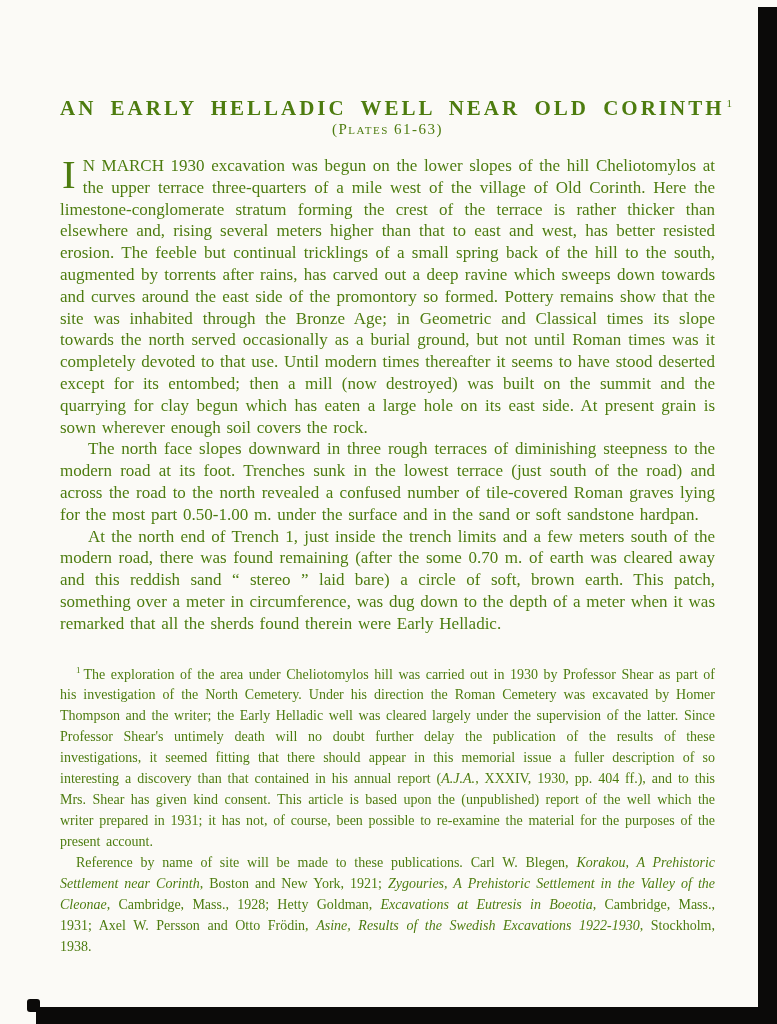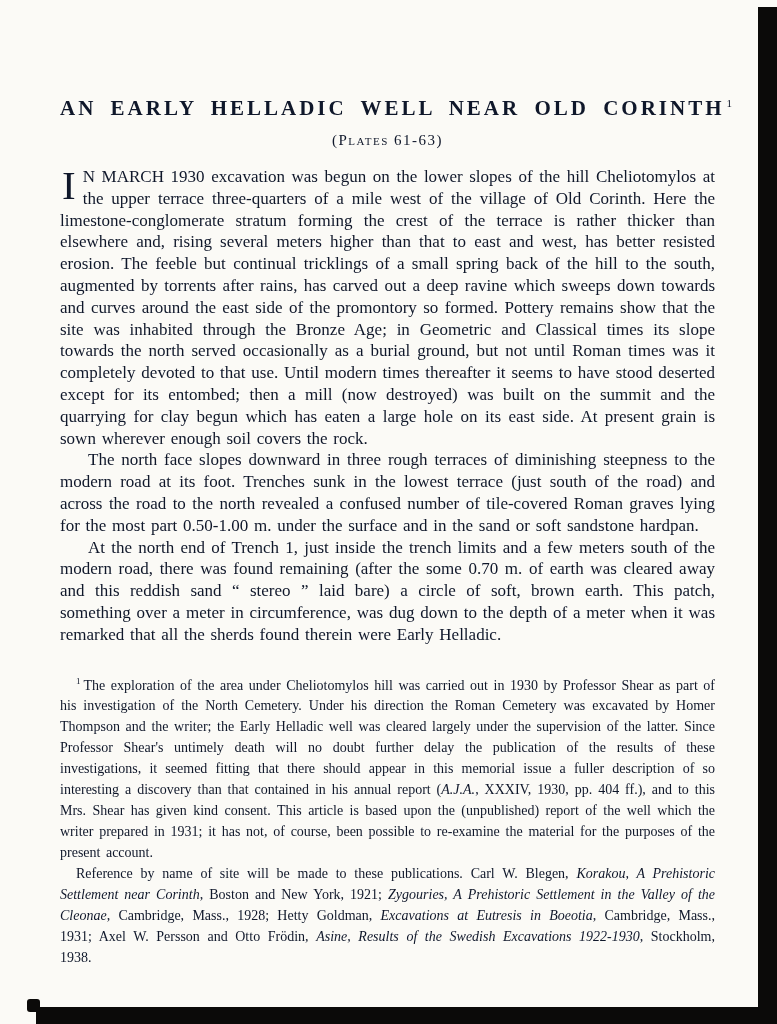--- a/index.html
+++ b/index.html
@@ -9,41 +9,40 @@
     height: 1024px;
     overflow: hidden;
     position: relative;
     background: #fbfaf6;
   }
   .page {
     position: absolute;
     inset: 0;
     background: #fbfaf6;
     font-family: "Liberation Serif", "DejaVu Serif", serif;
-    color: #0f172a;
+    color: #4d7c0f;
     padding: 0 62px 0 60px;
   }
   .title {
     margin: 96px 0 0 0;
     text-align: center;
     font-size: 21px;
     font-weight: 700;
     letter-spacing: 3px;
     word-spacing: 6px;
     white-space: nowrap;
   }
   .title .title-sup {
     font-size: 11px;
     vertical-align: super;
     letter-spacing: 0;
     margin-left: 2px;
     font-weight: 400;
   }
   .plates {
-    margin-top: 11px;
     text-align: center;
     font-size: 15px;
     font-variant: small-caps;
     letter-spacing: 1.5px;
   }
   .body { margin-top: 17px; }
   .body p {
     margin: 0;
     font-size: 17px;
     line-height: 21.8px;

